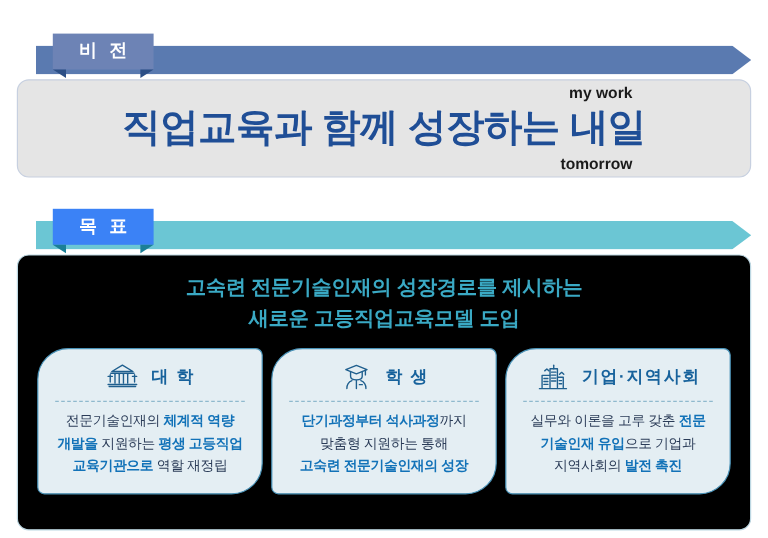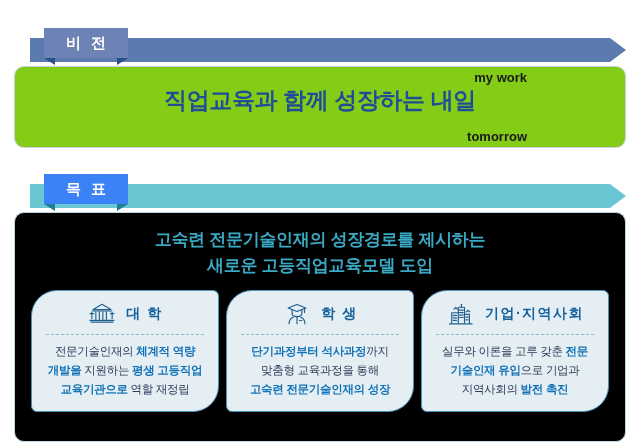--- a/index.html
+++ b/index.html
@@ -69,21 +69,21 @@
     border-color: #2c4f86 transparent transparent transparent;
   }
   .ribbon-tab::after {
     right: 0;
     border-width: 7px 11px 0 0;
     border-color: #2c4f86 transparent transparent transparent;
   }
 
   .panel {
     position: relative;
-    background: #84cc16;
+    background: #e5e5e5;
     border: 1px solid #c7d0e0;
     border-radius: 10px;
     box-sizing: border-box;
   }
 
   
   #vision-section { top: 12px; }
   #vision-panel {
     height: 82px;
   }
@@ -91,21 +91,21 @@
     position: relative;
     height: 100%;
   }
   .vision-main {
     position: absolute;
     left: 0;
     right: 0;
     top: 18px;
     text-align: center;
     color: #1f4e96;
-    font-size: 23px;
+    font-size: 32px;
     font-weight: bold;
     letter-spacing: -0.4px;
   }
   .vision-sup {
     position: absolute;
     right: 98px;
     top: 3px;
     color: #1a1a1a;
     font-size: 13px;
     font-weight: bold;
@@ -275,21 +275,21 @@
                 <path d="M21.2 17.6 C24.4 18.8 26 21.2 26 25"></path>
                 <path d="M17 17.4 L17 25"></path>
                 <line x1="19.8" y1="21.4" x2="22.6" y2="21.4"></line>
               </g>
             </svg>
             <span class="card-title">학 생</span>
           </div>
           <div class="card-divider"></div>
           <div class="card-body">
               <div><span class="hl">단기과정부터 석사과정</span><span>까지</span></div>
-              <div><span>맞춤형 교육과정을 통해</span></div>
+              <div><span>맞춤형 지원하는 통해</span></div>
               <div><span class="hl">고숙련 전문기술인재의 성장</span></div>
             </div>
         </div>
 
         <div class="card">
           <div class="card-head">
             <svg class="card-icon" viewBox="0 0 34 28">
               <g fill="none" stroke="#1f5f8e" stroke-width="1.3" stroke-linecap="round" stroke-linejoin="round">
                 <path d="M14 24 L14 6.4 L21 6.4 L21 24"></path>
                 <line x1="17.5" y1="6.4" x2="17.5" y2="3"></line>

